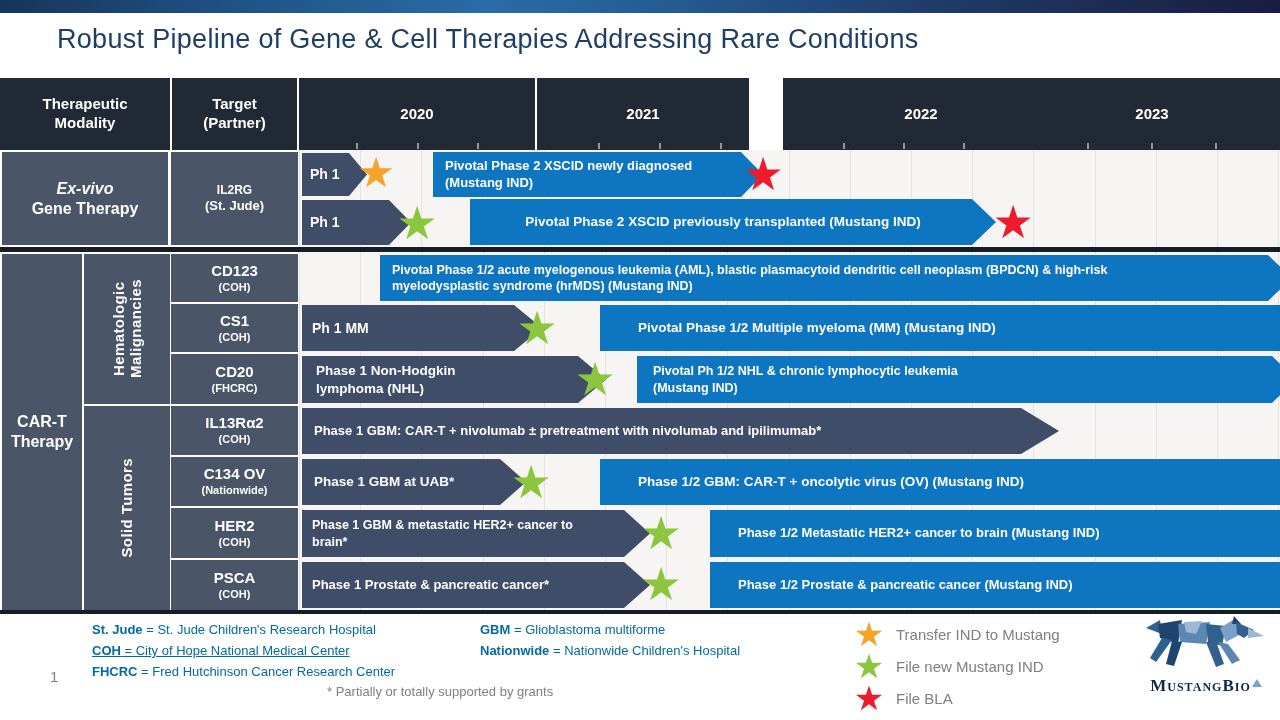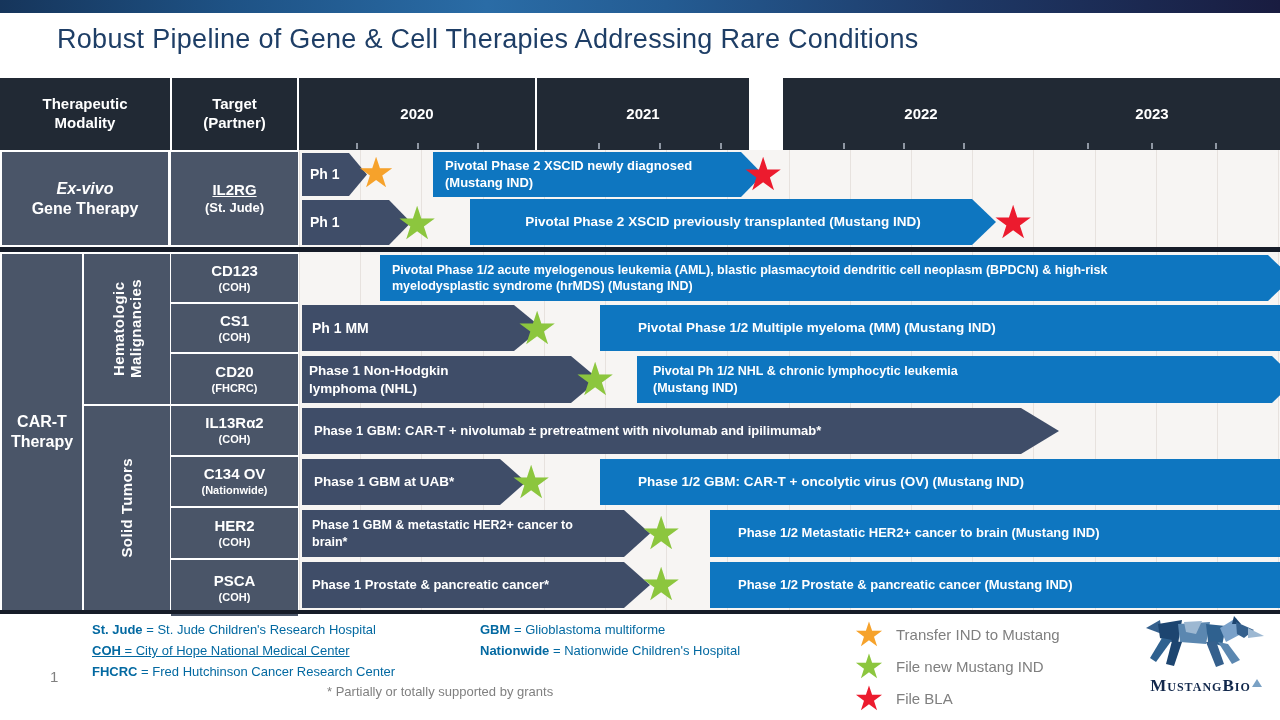--- a/index.html
+++ b/index.html
@@ -99,21 +99,21 @@
       <div class="tick" style="left:1215px;"></div>
   </div>
 
   <div class="chart-bg"></div>
 
   <div class="cell" style="left:2px;top:152px;width:166px;height:93px;">
     <span class="big italic">Ex-vivo</span>
     <span class="big">Gene Therapy</span>
   </div>
   <div class="cell" style="left:171px;top:152px;width:127px;height:93px;">
-    <span class="nm" style="font-size:15px;text-decoration:underline;">IL2RG</span>
+    <span class="nm" style="font-size:12px;">IL2RG</span>
     <span class="pt" style="font-size:13px;">(St. Jude)</span>
   </div>
 
   <div class="bar dark" style="--t:18px;left:302px;top:153px;width:57px;height:43px;padding-left:8px;font-size:14px;">
       <span class="lbl">Ph 1</span>
     </div>
   <div class="star orange" style="left:355px;top:152px;font-size:42px;width:42px;height:42px;"></div>
   <div class="bar blue" style="--t:22px;left:433px;top:152px;width:318px;height:45px;padding-left:12px;font-size:13px;">
       <span class="lbl" style="max-width:266px;">Pivotal Phase 2 XSCID newly diagnosed (Mustang IND)</span>
     </div>
@@ -158,38 +158,38 @@
       <span class="pt">(COH)</span>
     </div>
   <div class="cell" style="left:171px;top:457px;width:127px;height:49px;">
       <span class="nm">C134 OV</span>
       <span class="pt">(Nationwide)</span>
     </div>
   <div class="cell" style="left:171px;top:508px;width:127px;height:50px;">
       <span class="nm">HER2</span>
       <span class="pt">(COH)</span>
     </div>
-  <div class="cell" style="left:171px;top:560px;width:127px;height:56px;">
+  <div class="cell" style="left:171px;top:560px;width:127px;height:50px;">
       <span class="nm">PSCA</span>
       <span class="pt">(COH)</span>
     </div>
 
   <div class="bar blue" style="--t:24px;left:380px;top:255px;width:900px;height:46px;padding-left:12px;font-size:12.5px;">
       <span class="lbl" style="max-width:810px;">Pivotal Phase 1/2 acute myelogenous leukemia (AML), blastic plasmacytoid dendritic cell neoplasm (BPDCN) &amp; high-risk myelodysplastic syndrome (hrMDS) (Mustang IND)</span>
     </div>
 
   <div class="bar dark" style="--t:28px;left:302px;top:305px;width:230px;height:46px;padding-left:10px;font-size:14px;">
       <span class="lbl">Ph 1 MM</span>
     </div>
   <div class="star green" style="left:514px;top:305px;font-size:46px;width:46px;height:46px;"></div>
   <div class="bar blue" style="--t:24px;left:600px;top:305px;width:680px;height:46px;padding-left:38px;font-size:13.5px;">
       <span class="lbl">Pivotal Phase 1/2 Multiple myeloma (MM) (Mustang IND)</span>
     </div>
 
-  <div class="bar dark" style="--t:28px;left:302px;top:356px;width:290px;height:47px;padding-left:7px;font-size:13.5px;">
+  <div class="bar dark" style="--t:28px;left:302px;top:356px;width:290px;height:47px;padding-left:14px;font-size:13.5px;">
       <span class="lbl" style="max-width:200px;">Phase 1 Non-Hodgkin lymphoma (NHL)</span>
     </div>
   <div class="star green" style="left:572px;top:356px;font-size:46px;width:46px;height:46px;"></div>
   <div class="bar blue" style="--t:24px;left:637px;top:356px;width:643px;height:47px;padding-left:16px;font-size:12.5px;">
       <span class="lbl" style="max-width:330px;">Pivotal Ph 1/2 NHL &amp; chronic lymphocytic leukemia (Mustang IND)</span>
     </div>
 
   <div class="bar dark" style="--t:38px;left:302px;top:408px;width:745px;height:46px;padding-left:12px;font-size:13px;">
       <span class="lbl">Phase 1 GBM:  CAR-T + nivolumab ± pretreatment with nivolumab and ipilimumab*</span>
     </div>

